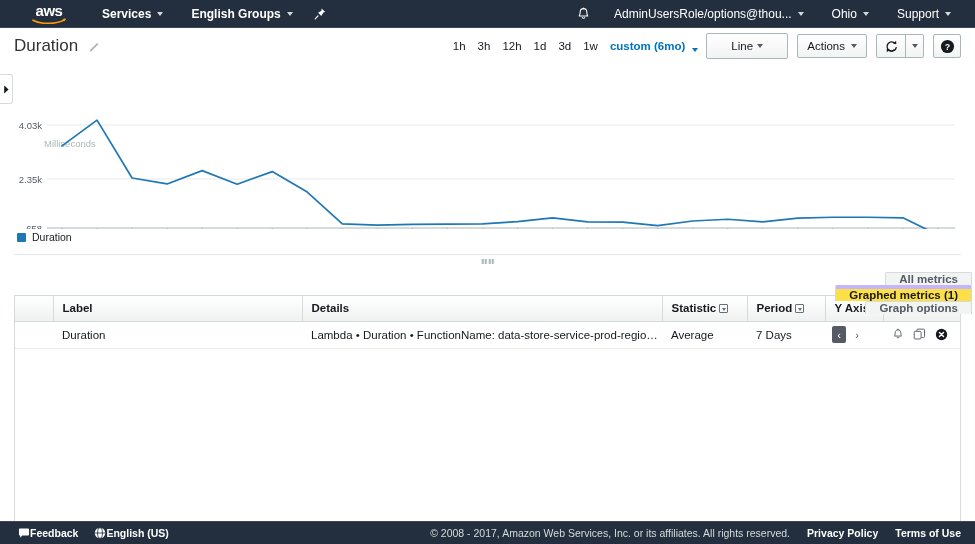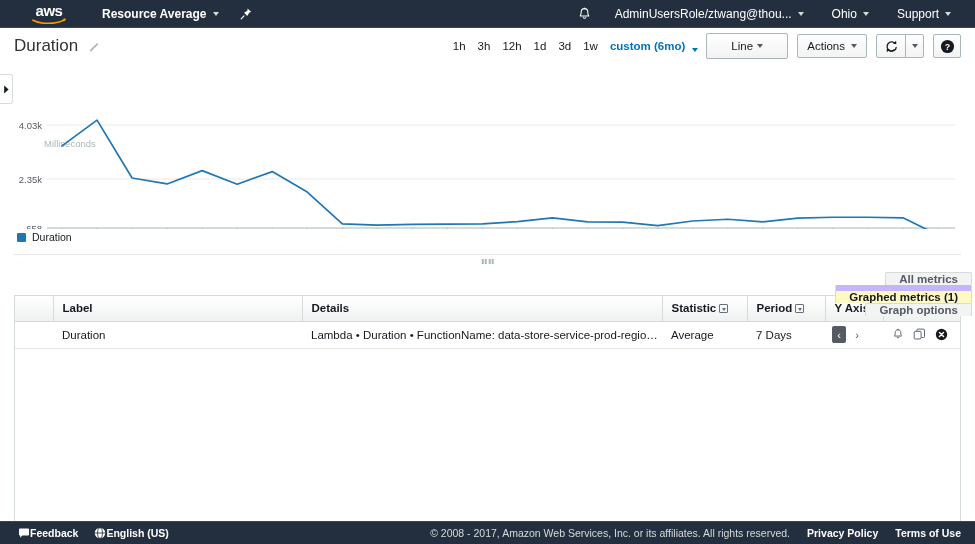--- a/index.html
+++ b/index.html
@@ -159,22 +159,22 @@
   .tab {
     height: 24px; padding: 0 13px;
     display: flex; align-items: center;
     font-size: 11.5px; font-weight: bold; color: #545b64;
     background: #f2f3f3;
     border: 1px solid #d5dbdb; border-bottom: none;
     border-radius: 2px 2px 0 0;
     margin-right: 3px; cursor: pointer; white-space: nowrap;
   }
   .tab.active {
-    background: #fef9c3; color: #16191f;
-    border-top: 6px solid #c4b5fd;
+    background: #fde047; color: #16191f;
+    border-top: 4px solid #c4b5fd;
     position: relative; z-index: 3;
   }
 
   
   .panel {
     margin: 0 14px; border: 1px solid #d5dbdb;
     background: #ffffff; height: 242px;
     position: relative; margin-top: -1px;
   }
   table.metrics {
@@ -246,43 +246,47 @@
 
 <div class="topnav">
   <div class="aws-logo">
     <span class="wordmark">aws</span>
     <svg class="smile" width="34" height="7" viewBox="0 0 34 7">
       <path d="M1 3.2 C 9 7.6, 25 7.6, 33 2.4" stroke="#ff9900" stroke-width="1.7" fill="none" stroke-linecap="round"></path>
       <path d="M30.5 2.0 L33.4 1.6 L32.6 4.4 Z" fill="#ff9900"></path>
     </svg>
   </div>
 
-
   <div class="nav-item">
-    <span>Resource Average</span>
+    <span>Services</span>
+    <span class="caret"></span>
+  </div>
+
+  <div class="nav-item">
+    <span>English Groups</span>
     <span class="caret"></span>
   </div>
 
   <div class="pin-icon">
     <svg width="14" height="14" viewBox="0 0 14 14">
       <path d="M8.6 1.4 L12.2 5 L10.3 5.6 L8.3 8.9 L5.1 5.7 L8.4 3.7 Z" fill="#ffffff"></path>
       <path d="M5.0 8.9 L2.2 11.8" stroke="#ffffff" stroke-width="1.2" stroke-linecap="round"></path>
     </svg>
   </div>
 
   <div class="nav-right">
     <div class="bell-nav">
       <svg width="13" height="14" viewBox="0 0 13 14">
         <path d="M6.5 1.6 C4.3 1.6 3.2 3.1 3.2 5 C3.2 8 2.2 9 2.2 9 L10.8 9 C10.8 9 9.8 8 9.8 5 C9.8 3.1 8.7 1.6 6.5 1.6 Z" fill="none" stroke="#ffffff" stroke-width="1.05" stroke-linejoin="round"></path>
         <path d="M5.3 10.6 C5.5 11.5 7.5 11.5 7.7 10.6" fill="none" stroke="#ffffff" stroke-width="1.05" stroke-linecap="round"></path>
         <line x1="6.5" y1="0.9" x2="6.5" y2="1.7" stroke="#ffffff" stroke-width="1.05" stroke-linecap="round"></line>
       </svg>
     </div>
     <div class="nav-item plain">
-      <span>AdminUsersRole/ztwang@thou...</span>
+      <span>AdminUsersRole/options@thou...</span>
       <span class="caret"></span>
     </div>
     <div class="nav-item plain">
       <span>Ohio</span>
       <span class="caret"></span>
     </div>
     <div class="nav-item plain">
       <span>Support</span>
       <span class="caret"></span>
     </div>

